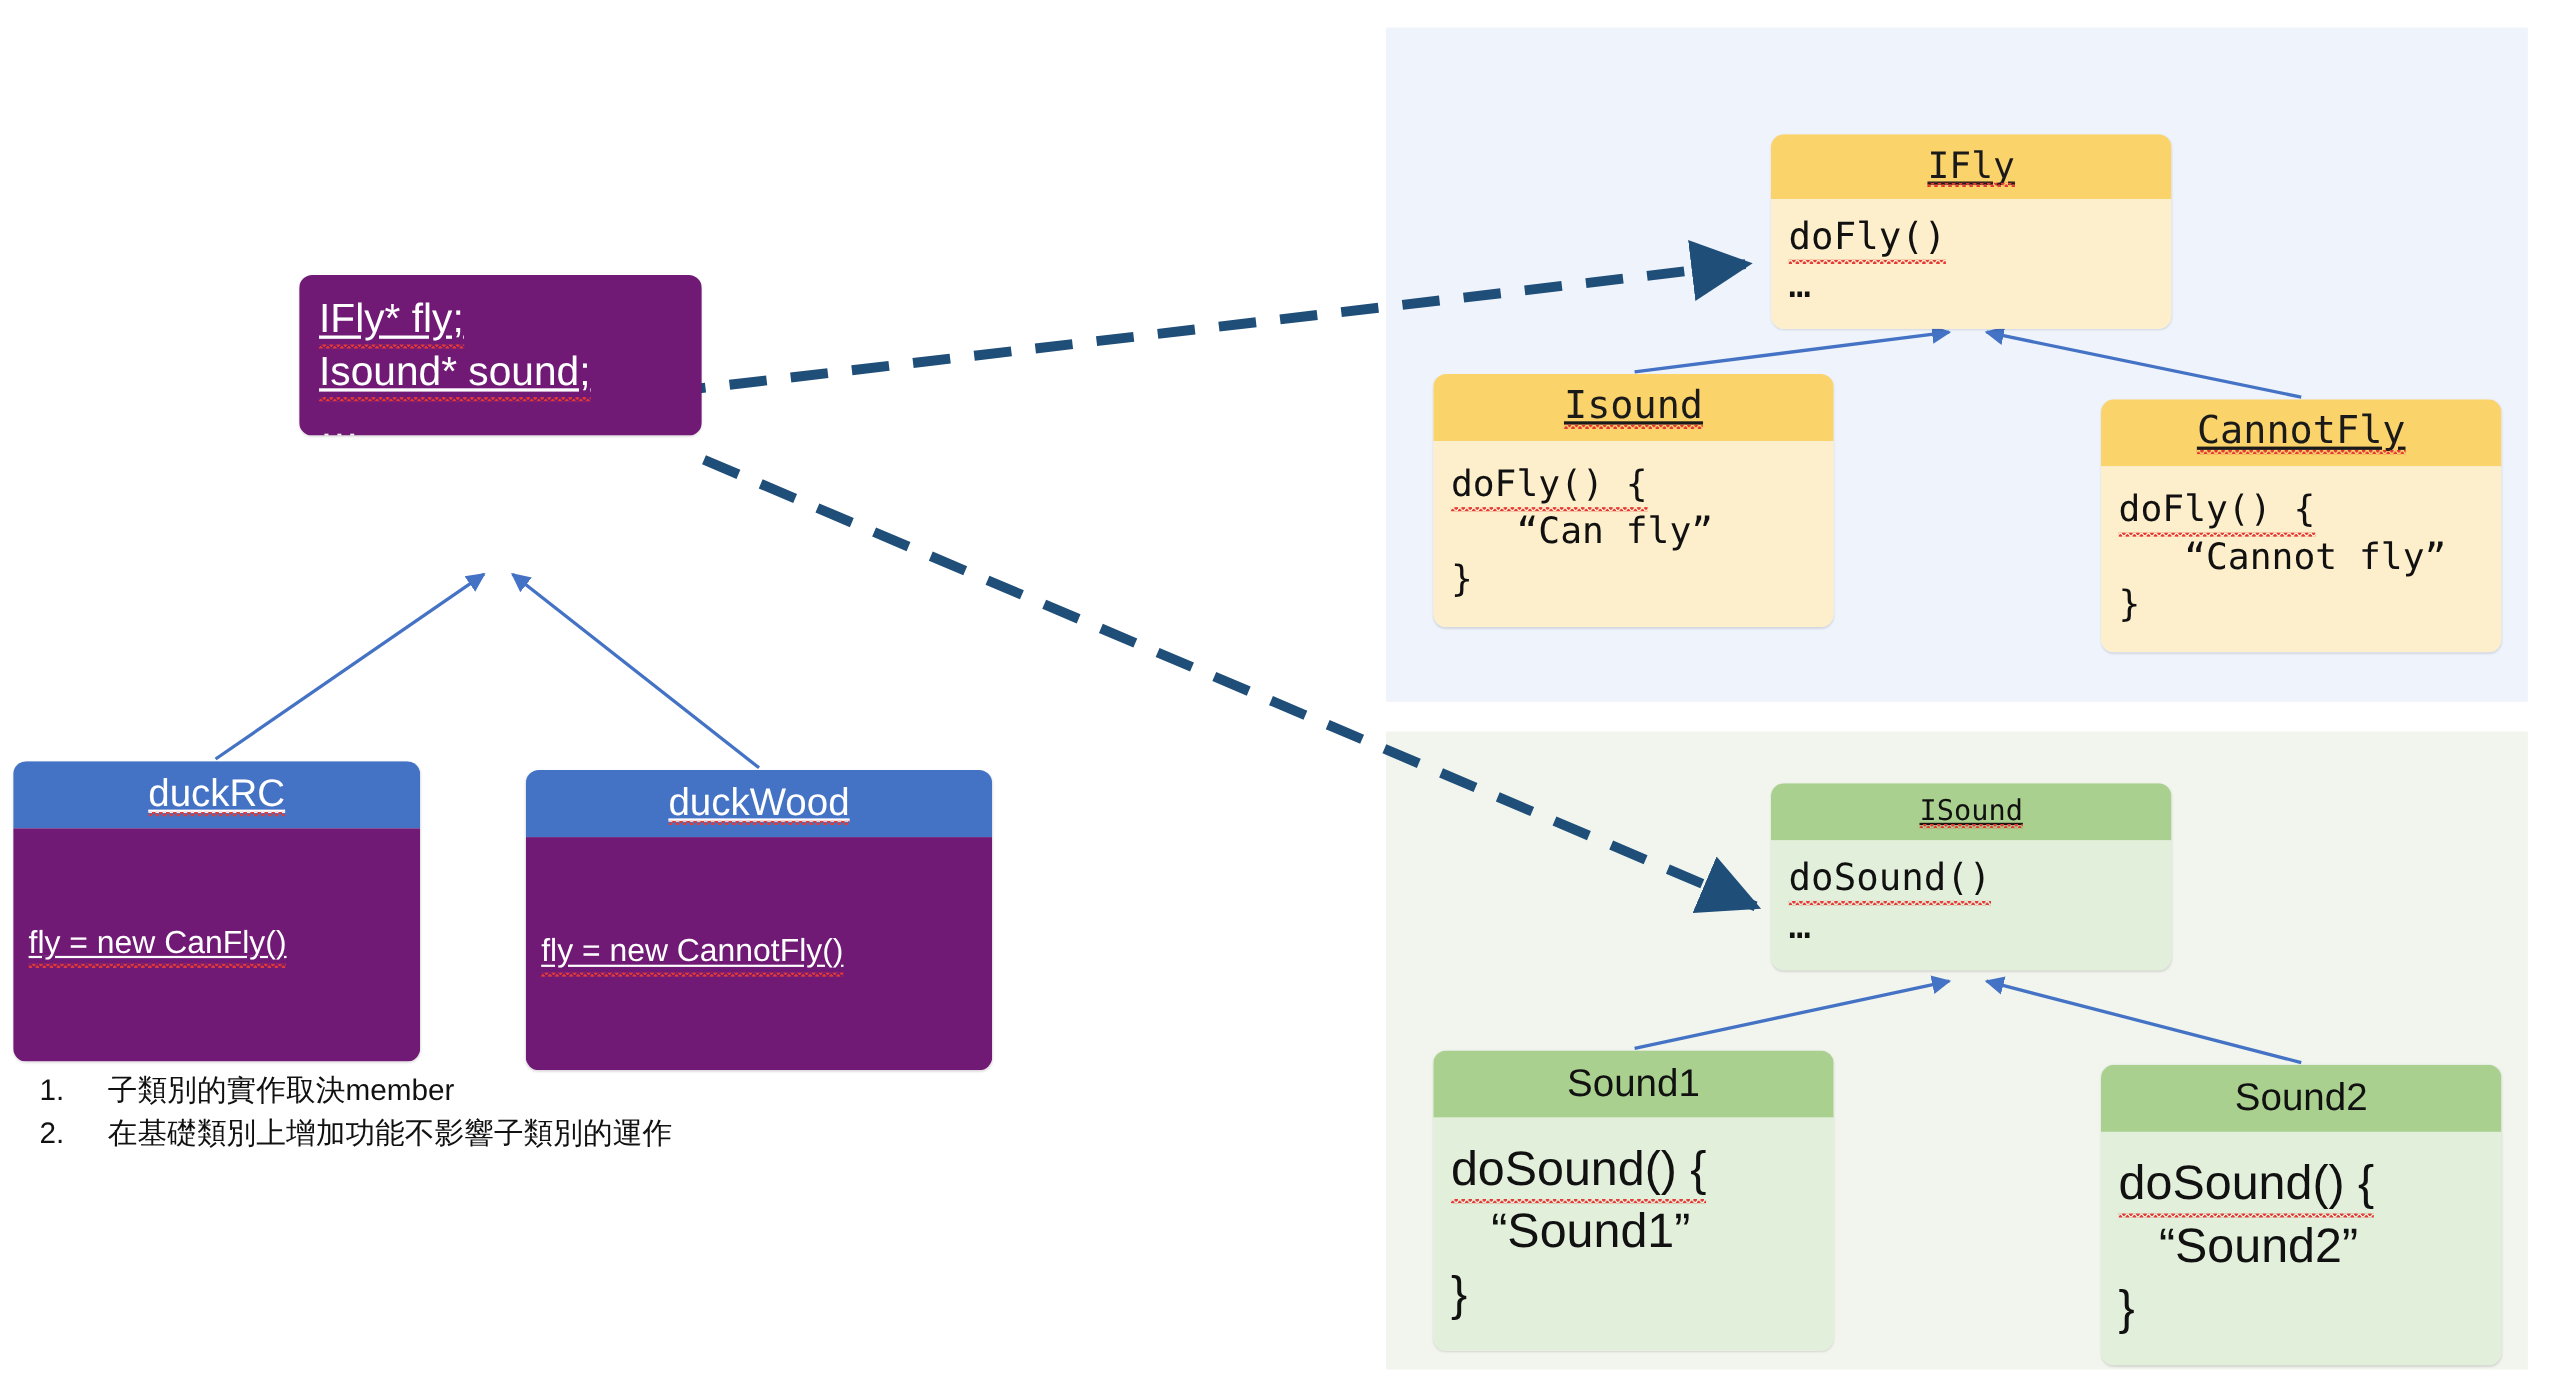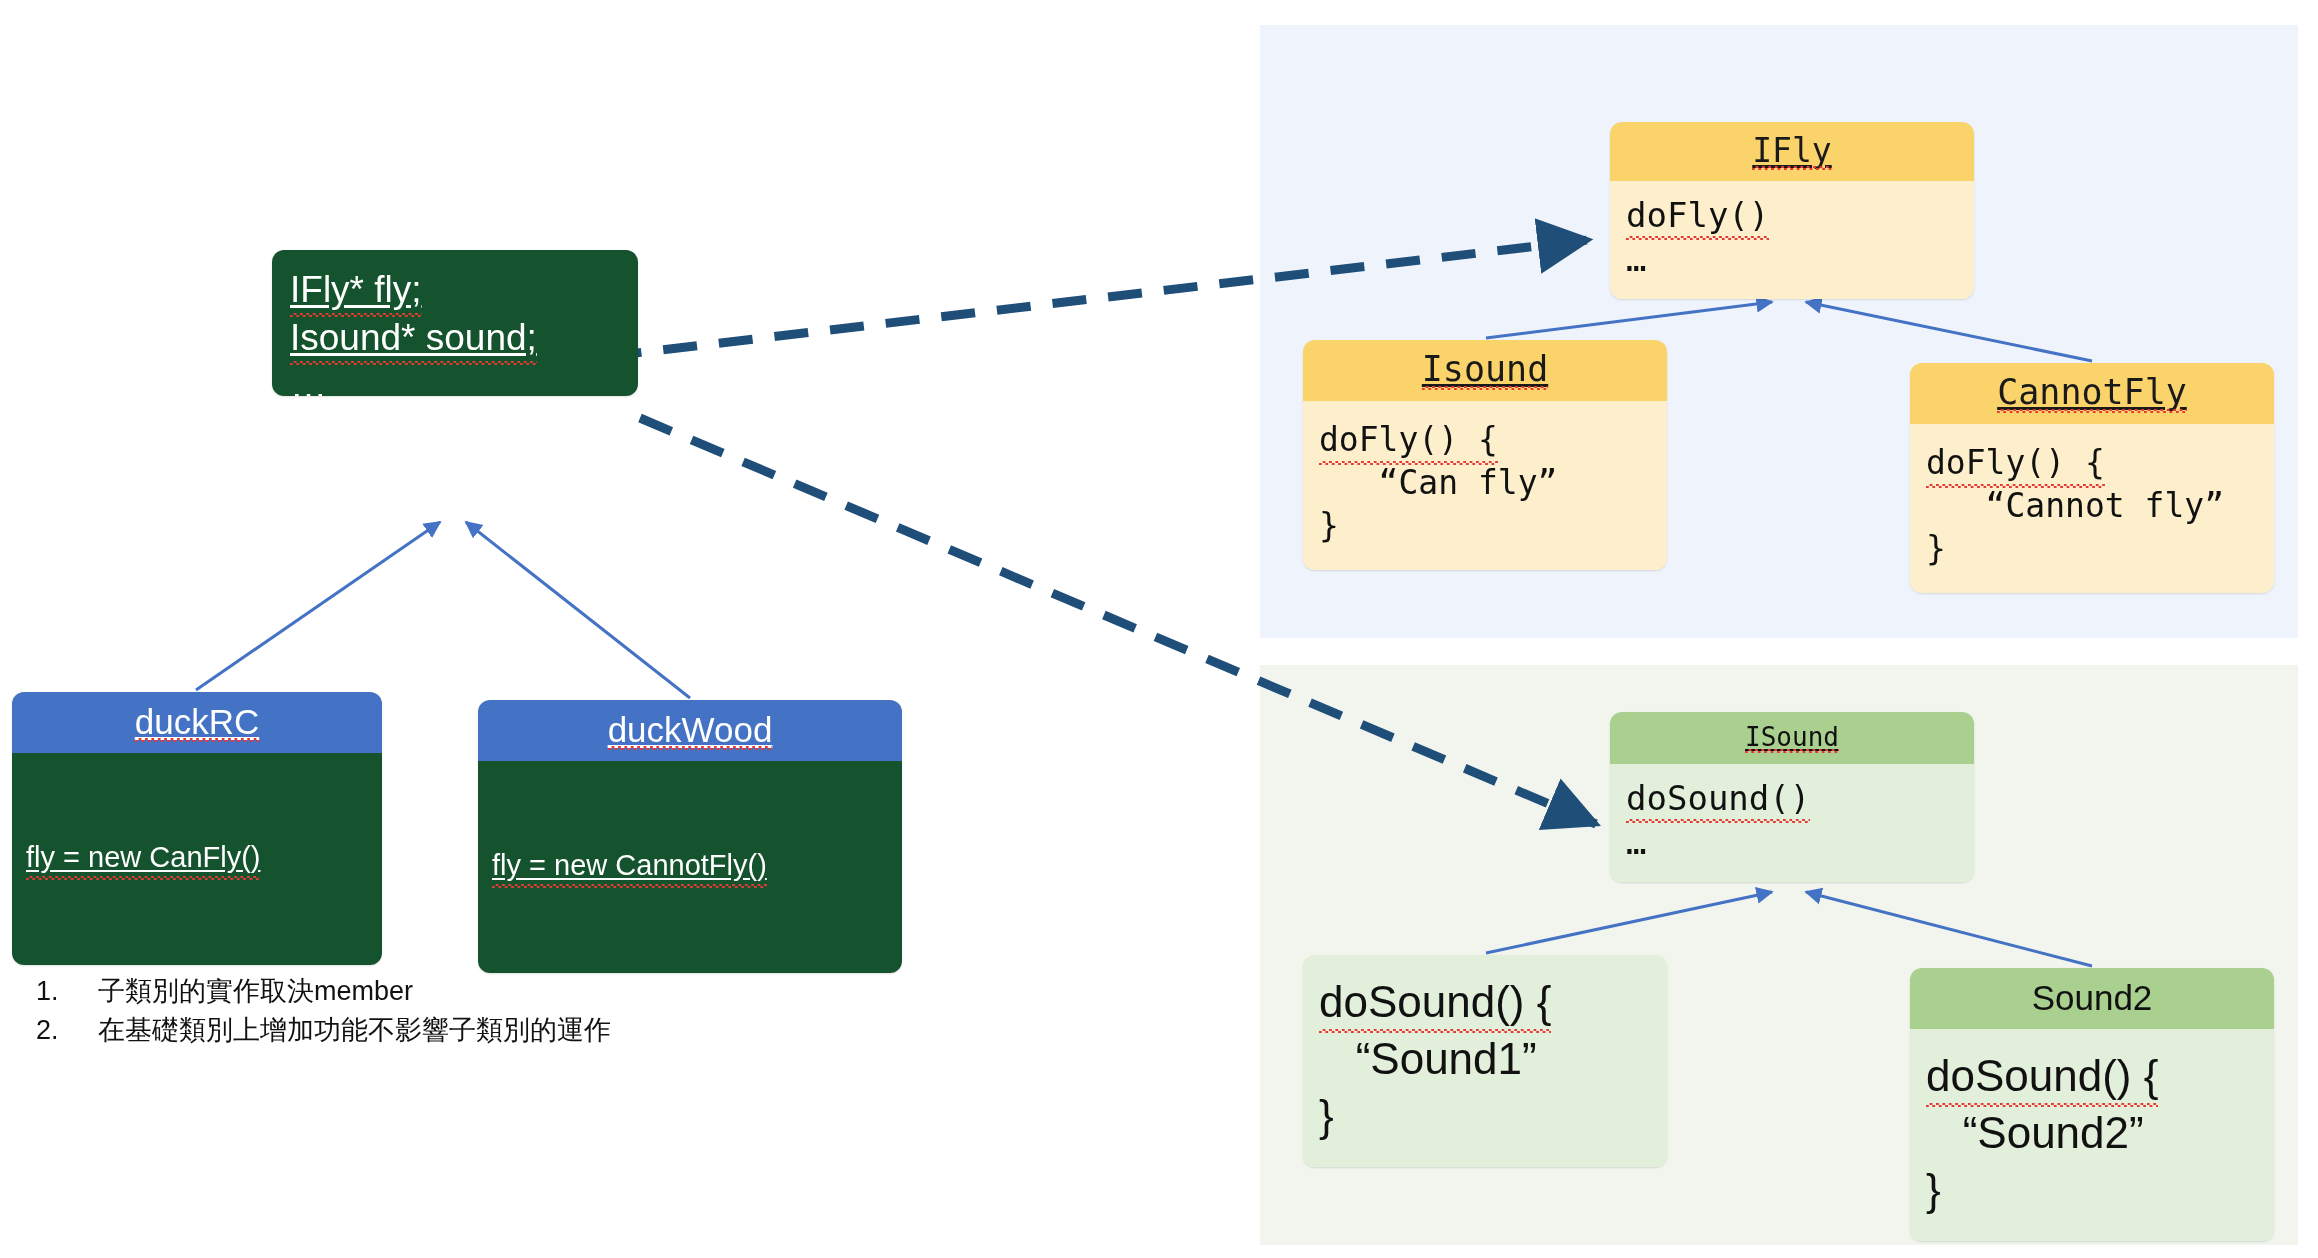--- a/index.html
+++ b/index.html
@@ -17,21 +17,21 @@
 
   .box{position:absolute;border-radius:12px;overflow:hidden;
        box-shadow:0 1px 2px rgba(0,0,0,0.12);}
   .box .hdr{text-align:center;font-size:35px;line-height:1.0;padding:12px 6px 14px;
             white-space:nowrap;}
   .box .body{padding:10px 14px 12px;}
   .box .body .ln{white-space:pre;line-height:1.30;}
 
   
   .blue .hdr{background:#4472C4;color:#ffffff;}
-  .blue .body{background:#14532d;color:#ffffff;}
+  .blue .body{background:#701a75;color:#ffffff;}
 
   
   .amber .hdr{background:#FBD36B;color:#1a1a1a;}
   .amber .body{background:#FDEFCB;color:#111111;}
 
   
   .green .hdr{background:#A9D08E;color:#111111;}
   .green .body{background:#E2EFDA;color:#111111;}
 
   .mono .hdr, .mono .body{font-family:"DejaVu Sans Mono","Liberation Mono",monospace;}
@@ -165,20 +165,21 @@
 
   <div class="box green mono" id="box-isound">
     <div class="hdr"><span class="sq ul">ISound</span></div>
     <div class="body sans">
       <div class="ln"><span class="sq">doSound()</span></div>
       <div class="ln dots"><span>…</span></div>
     </div>
   </div>
 
   <div class="box green sans" id="box-sound1">
+    <div class="hdr">Sound1</div>
     <div class="body">
       <div class="ln"><span class="sq">doSound() {</span></div>
       <div class="ln"><span>   “Sound1”</span></div>
       <div class="ln"><span>}</span></div>
     </div>
   </div>
 
   <div class="box green sans" id="box-sound2">
     <div class="hdr">Sound2</div>
     <div class="body">

